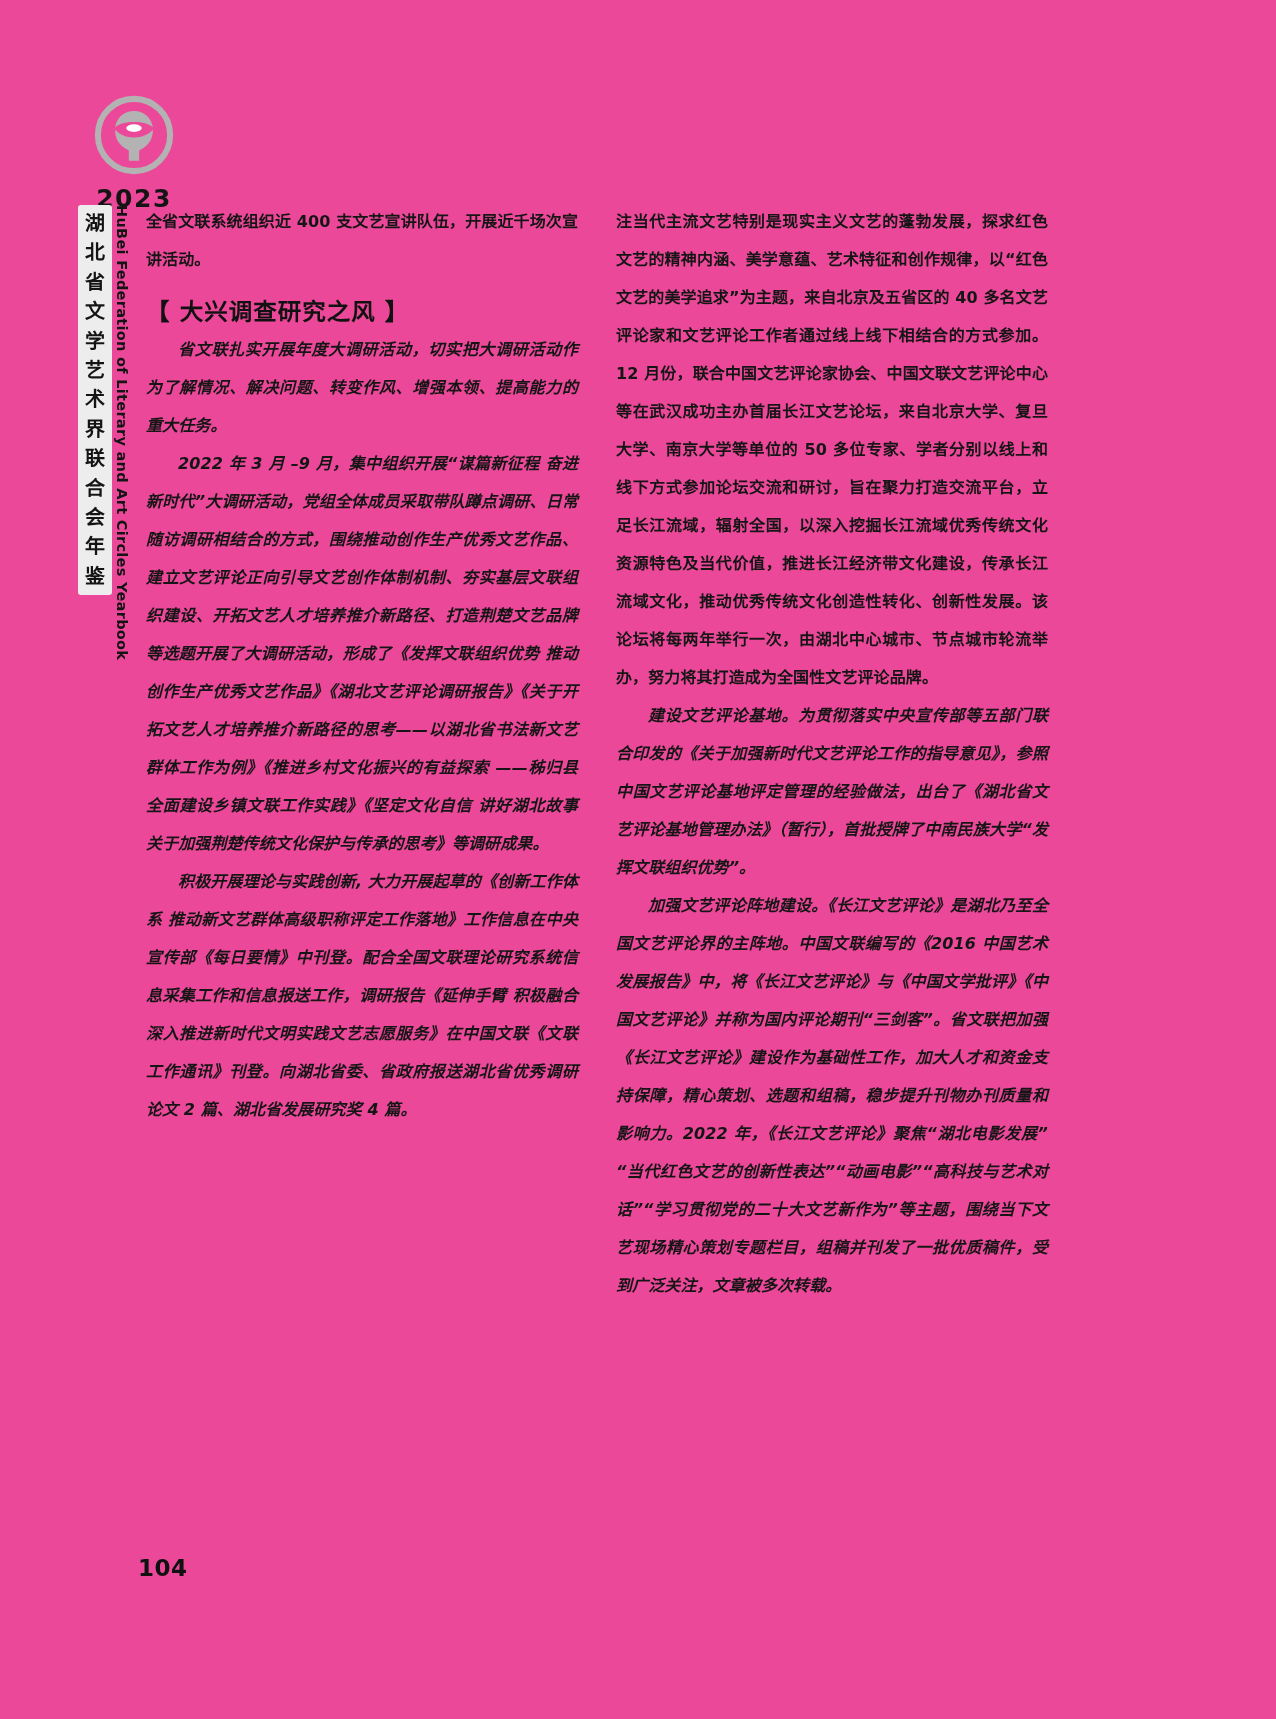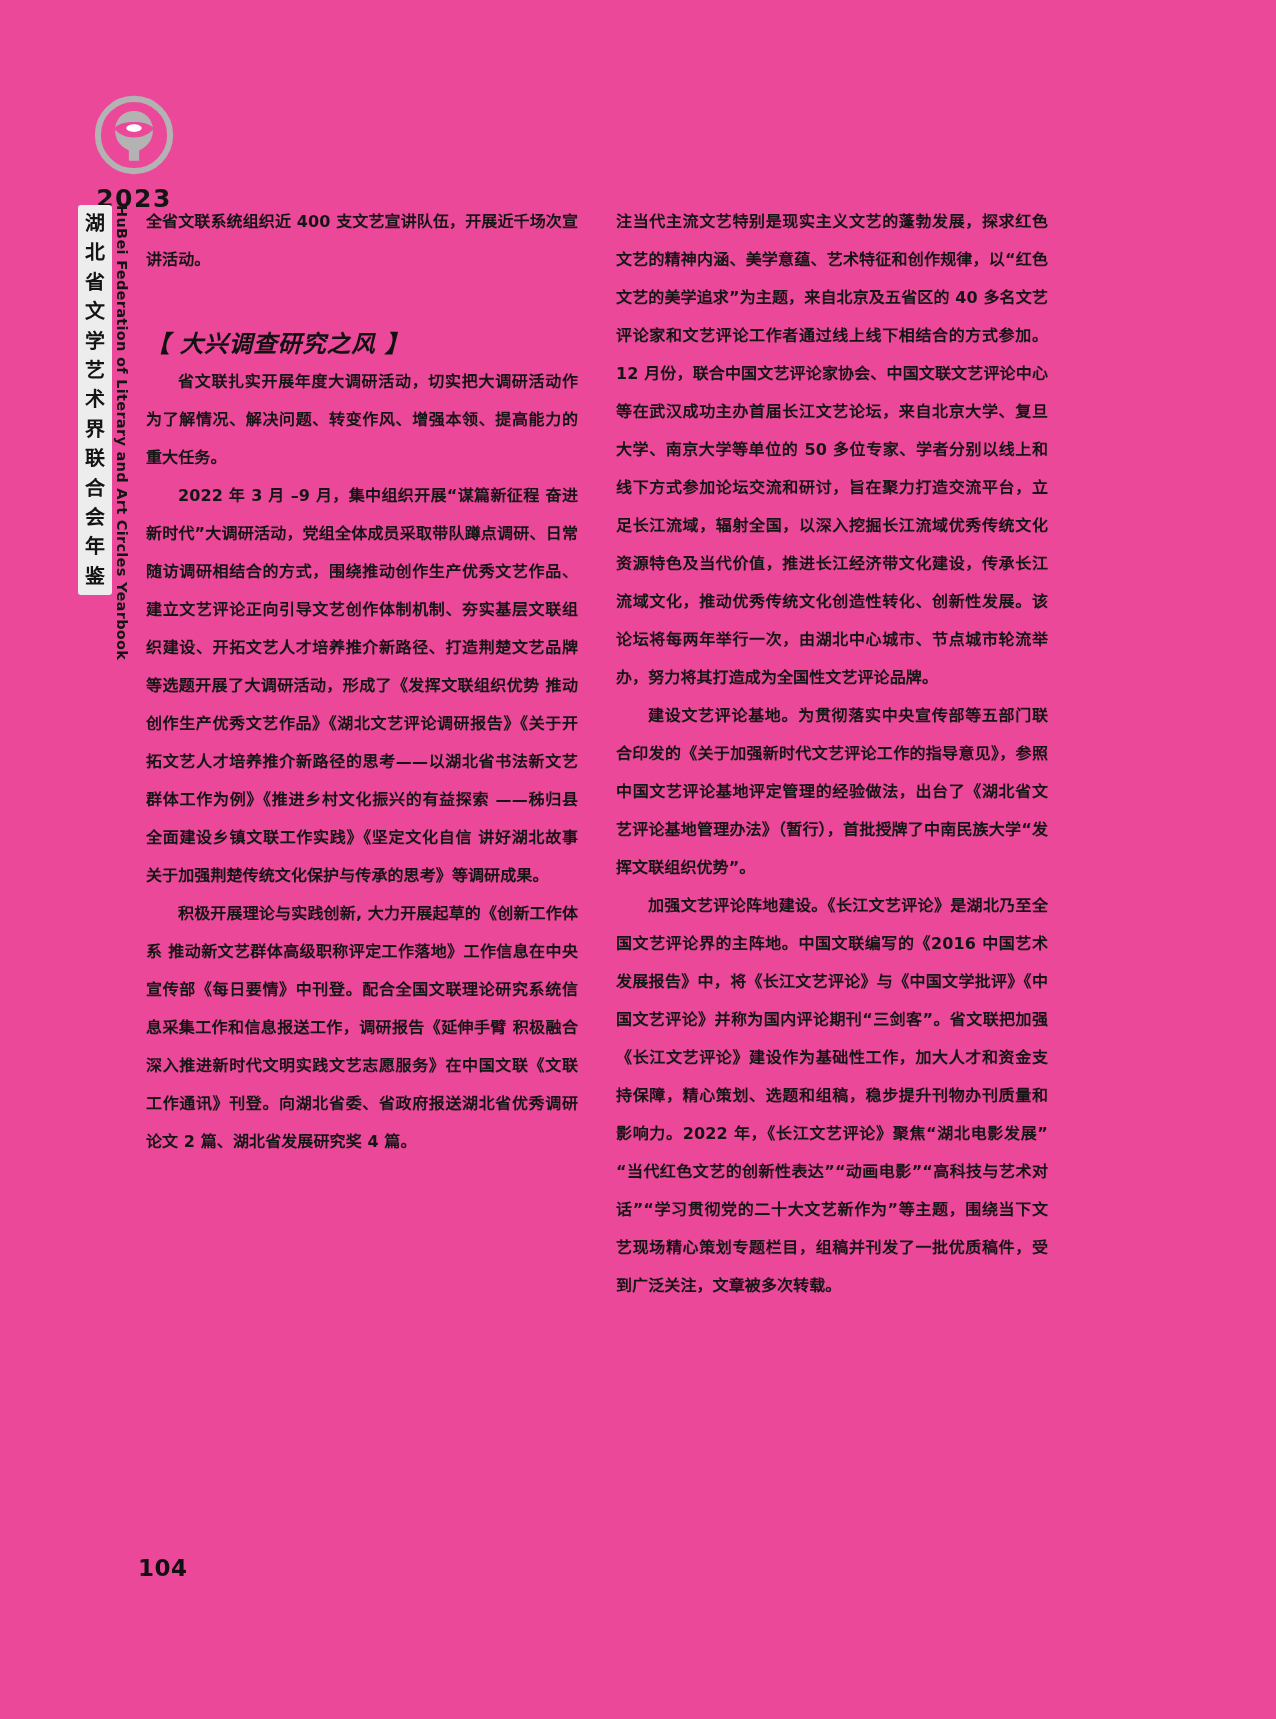--- a/index.html
+++ b/index.html
@@ -106,32 +106,32 @@
     margin: 0 0 0 0;
     font-family: "DejaVu Sans", "Liberation Sans", sans-serif;
     font-weight: bold;
     font-size: 16px;
     line-height: 38px;
     text-align: justify;
     text-justify: inter-ideograph;
     color: #151515;
     letter-spacing: 0.1px;
   }
-  .para.indent { text-indent: 2em; }
+  .para.indent { text-indent: 2em; font-style: italic; }
 
   .heading {
     font-family: "DejaVu Sans", "Liberation Sans", sans-serif;
     font-weight: bold;
     font-size: 23.5px;
     line-height: 38px;
     color: #111111;
     letter-spacing: 1px;
     margin: 30px 0 0 0;
   }
-  .heading.first { margin-top: 46px; font-style: italic; }
+  .heading.first { margin-top: 14px; }
 
   
   #folio {
     position: absolute;
     left: 98px;
     top: 1555px;
     font-family: "DejaVu Sans", sans-serif;
     font-weight: bold;
     font-size: 23px;
     color: #111111;

